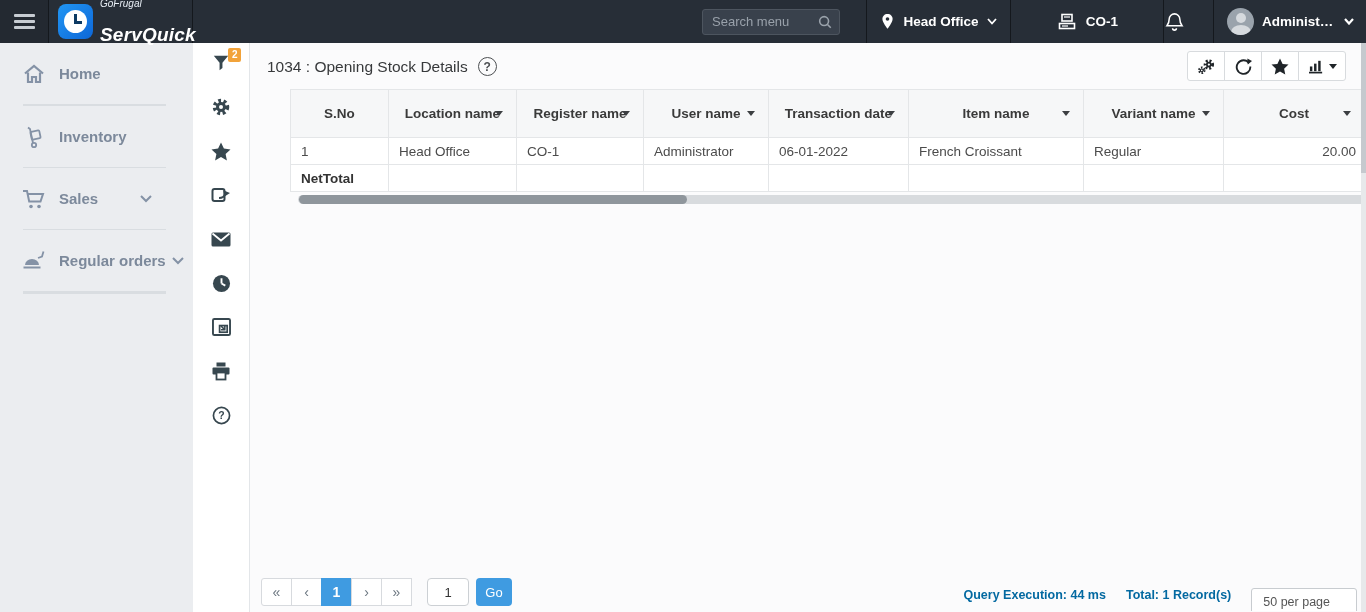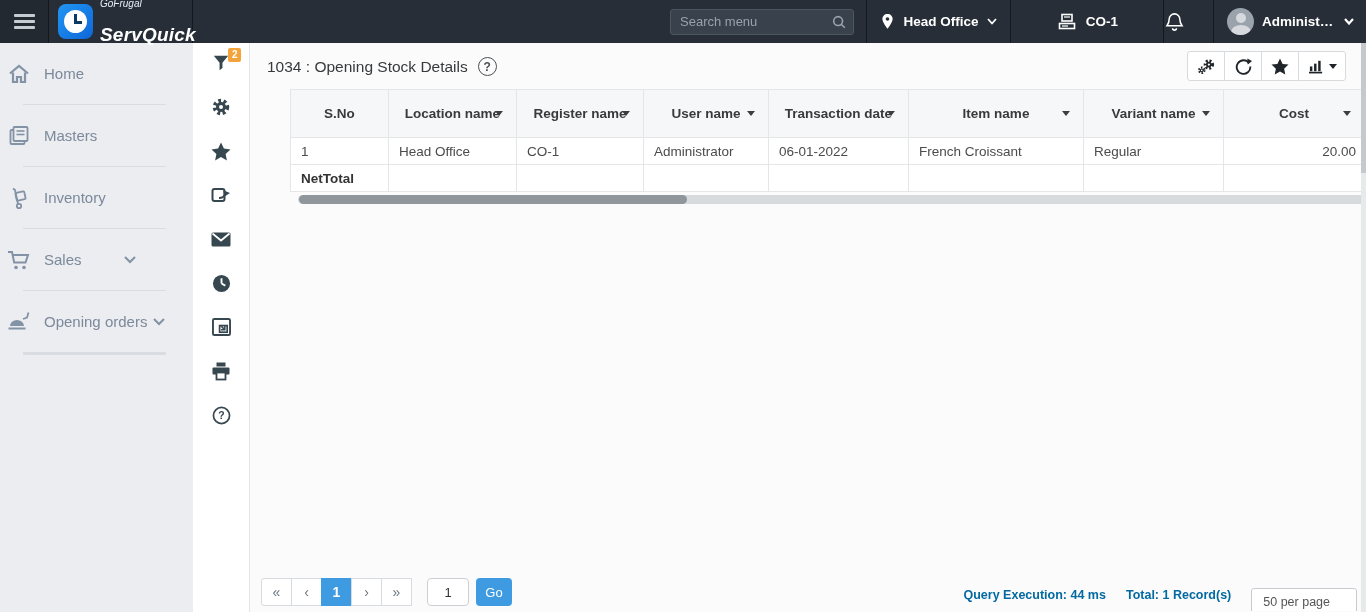--- a/index.html
+++ b/index.html
@@ -14,38 +14,38 @@
   .hamburger .bars i { display:block; width:21px; height:3px; background:#c7ccd2; border-radius:1px; }
   .brand { width:145px; padding-left:9px; gap:7px; border-left:1px solid #14181d; border-right:1px solid #14181d; }
   .brand-icon { width:35px; height:35px; border-radius:8px; background:linear-gradient(135deg,#2196f3,#0d67d8); display:flex; align-items:center; justify-content:center; flex:0 0 auto; }
   .brand-icon .face { width:23px; height:23px; border-radius:50%; background:#fff; position:relative; }
   .brand-icon .face::before { content:""; position:absolute; left:10px; top:4px; width:3px; height:9px; background:#0d3a63; }
   .brand-icon .face::after { content:""; position:absolute; left:10px; top:11px; width:8px; height:3px; background:#0d3a63; }
   .brand-text { display:flex; flex-direction:column; line-height:1; font-style:italic; }
   .brand-text .t { font-size:10px; color:#e8eef5; margin-bottom:16px; }
   .brand-text .b { font-size:19px; font-weight:700; color:#fff; letter-spacing:.2px; }
   .tb-spacer { flex:1; }
-  .search-wrap { position:relative; width:184px; margin-right:12px; align-self:center; }
+  .search-wrap { position:relative; width:138px; margin-right:26px; align-self:center; }
   .search-wrap input { width:100%; height:26px; background:#39414c; border:1px solid #4d555f; border-radius:3px; color:#cdd3d9; font-size:13px; padding:0 28px 0 9px; outline:none; }
   .search-wrap input::placeholder { color:#99a1aa; }
   .search-wrap .mag { position:absolute; right:7px; top:5px; }
   .tb-block { gap:8px; justify-content:center; font-size:13.5px; font-weight:600; }
   .loc { width:144px; }
   .reg { width:153px; }
   .bell-sec { width:50px; }
   .user-sec { width:153px; justify-content:flex-start; padding-left:13px; }
   .chev { width:10px; height:7px; }
   .avatar { width:27px; height:27px; border-radius:50%; background:#9aa3ac; overflow:hidden; position:relative; flex:0 0 auto; }
   .avatar .head { position:absolute; left:8.5px; top:5px; width:10px; height:10px; border-radius:50%; background:#d6dade; }
   .avatar .body { position:absolute; left:3.5px; top:17px; width:20px; height:14px; border-radius:50%; background:#d6dade; }
   .user-name { max-width:74px; white-space:nowrap; overflow:hidden; text-overflow:ellipsis; }
 
   
   .sidebar { position:absolute; left:0; top:43px; width:193px; height:569px; background:#ebedf0; }
-  .sb-item { height:61px; display:flex; align-items:center; padding-left:6px; cursor:pointer; color:#7c899b; }
+  .sb-item { height:61px; display:flex; align-items:center; padding-left:21px; cursor:pointer; color:#7c899b;font-weight:bold; }
   .sb-ic { width:26px; display:flex; justify-content:center; }
   .sb-label { font-size:15px; margin-left:12px; }
   .sb-div { height:1px; background:#d9dde1; margin:0 27px 0 23px; }
   .sb-chev-sales { margin-left:42px; }
   .sb-chev-online { margin-left:6px; }
 
   
   .iconstrip { position:absolute; left:193px; top:43px; width:57px; height:569px; background:#ffffff; border-right:1px solid #e3e6e9; display:flex; flex-direction:column; align-items:center; padding-top:10px; gap:24px; }
   .strip-btn { position:relative; width:22px; height:20px; display:flex; align-items:center; justify-content:center; cursor:pointer; }
   .badge { position:absolute; top:-5px; right:-9px; background:#f2a33a; color:#fff; font-size:10px; font-weight:700; line-height:1; padding:2px 3.5px; border-radius:2px; }
@@ -161,31 +161,20 @@
   <div class="sb-item">
     <span class="sb-ic">
       <svg width="24" height="22" viewBox="0 0 24 22">
           <path d="M3 10.5 L12 3 L21 10.5" fill="none" stroke="#8492a6" stroke-width="2.2"></path>
           <path d="M6 9.5 V19 H10 V14 H14 V19 H18 V9.5" fill="none" stroke="#8492a6" stroke-width="2.2"></path>
         </svg>
     </span>
     <span class="sb-label">Home</span>
   </div>
   <div class="sb-div"></div>
-  <div class="sb-item">
-    <span class="sb-ic">
-      <svg width="24" height="24" viewBox="0 0 24 24">
-          <rect x="3.5" y="6" width="14" height="14" rx="1" fill="none" stroke="#8492a6" stroke-width="1.8"></rect>
-          <rect x="6.5" y="3" width="14" height="14" rx="1" fill="#ebedf0" stroke="#8492a6" stroke-width="1.8"></rect>
-          <line x1="9.5" y1="7" x2="17.5" y2="7" stroke="#8492a6" stroke-width="1.6"></line>
-          <line x1="9.5" y1="10.5" x2="17.5" y2="10.5" stroke="#8492a6" stroke-width="1.6"></line>
-        </svg>
-    </span>
-    <span class="sb-label">Masters</span>
-  </div>
   <div class="sb-div"></div>
   <div class="sb-item">
     <span class="sb-ic">
       <svg width="24" height="24" viewBox="0 0 24 24">
           <path d="M6 2.5 L8 4 L11 18" fill="none" stroke="#8492a6" stroke-width="1.8"></path>
           <rect x="9" y="6" width="9" height="8" rx="1" transform="rotate(-12 13.5 10)" fill="none" stroke="#8492a6" stroke-width="1.8"></rect>
           <circle cx="12" cy="20" r="2.2" fill="none" stroke="#8492a6" stroke-width="1.8"></circle>
         </svg>
     </span>
     <span class="sb-label">Inventory</span>
@@ -206,21 +195,21 @@
   </div>
   <div class="sb-div"></div>
   <div class="sb-item">
     <span class="sb-ic">
       <svg width="26" height="24" viewBox="0 0 26 24">
           <path d="M4 16 a7 6 0 0 1 14 0 z" fill="#8492a6"></path>
           <line x1="2.5" y1="18.5" x2="19.5" y2="18.5" stroke="#8492a6" stroke-width="2"></line>
           <path d="M17 9 L21 7.5 L22.5 2.5" fill="none" stroke="#8492a6" stroke-width="1.8"></path>
         </svg>
     </span>
-    <span class="sb-label">Opening orders</span>
+    <span class="sb-label">Regular orders</span>
     <svg class="sb-chev-online" width="12" height="8" viewBox="0 0 12 8">
         <polyline points="1,1 6,6 11,1" fill="none" stroke="#8492a6" stroke-width="2"></polyline>
       </svg>
   </div>
   <div class="sb-div"></div>
   <div class="sb-div"></div>
   <div class="sb-div"></div>
 </div>
 
 <div class="iconstrip">

